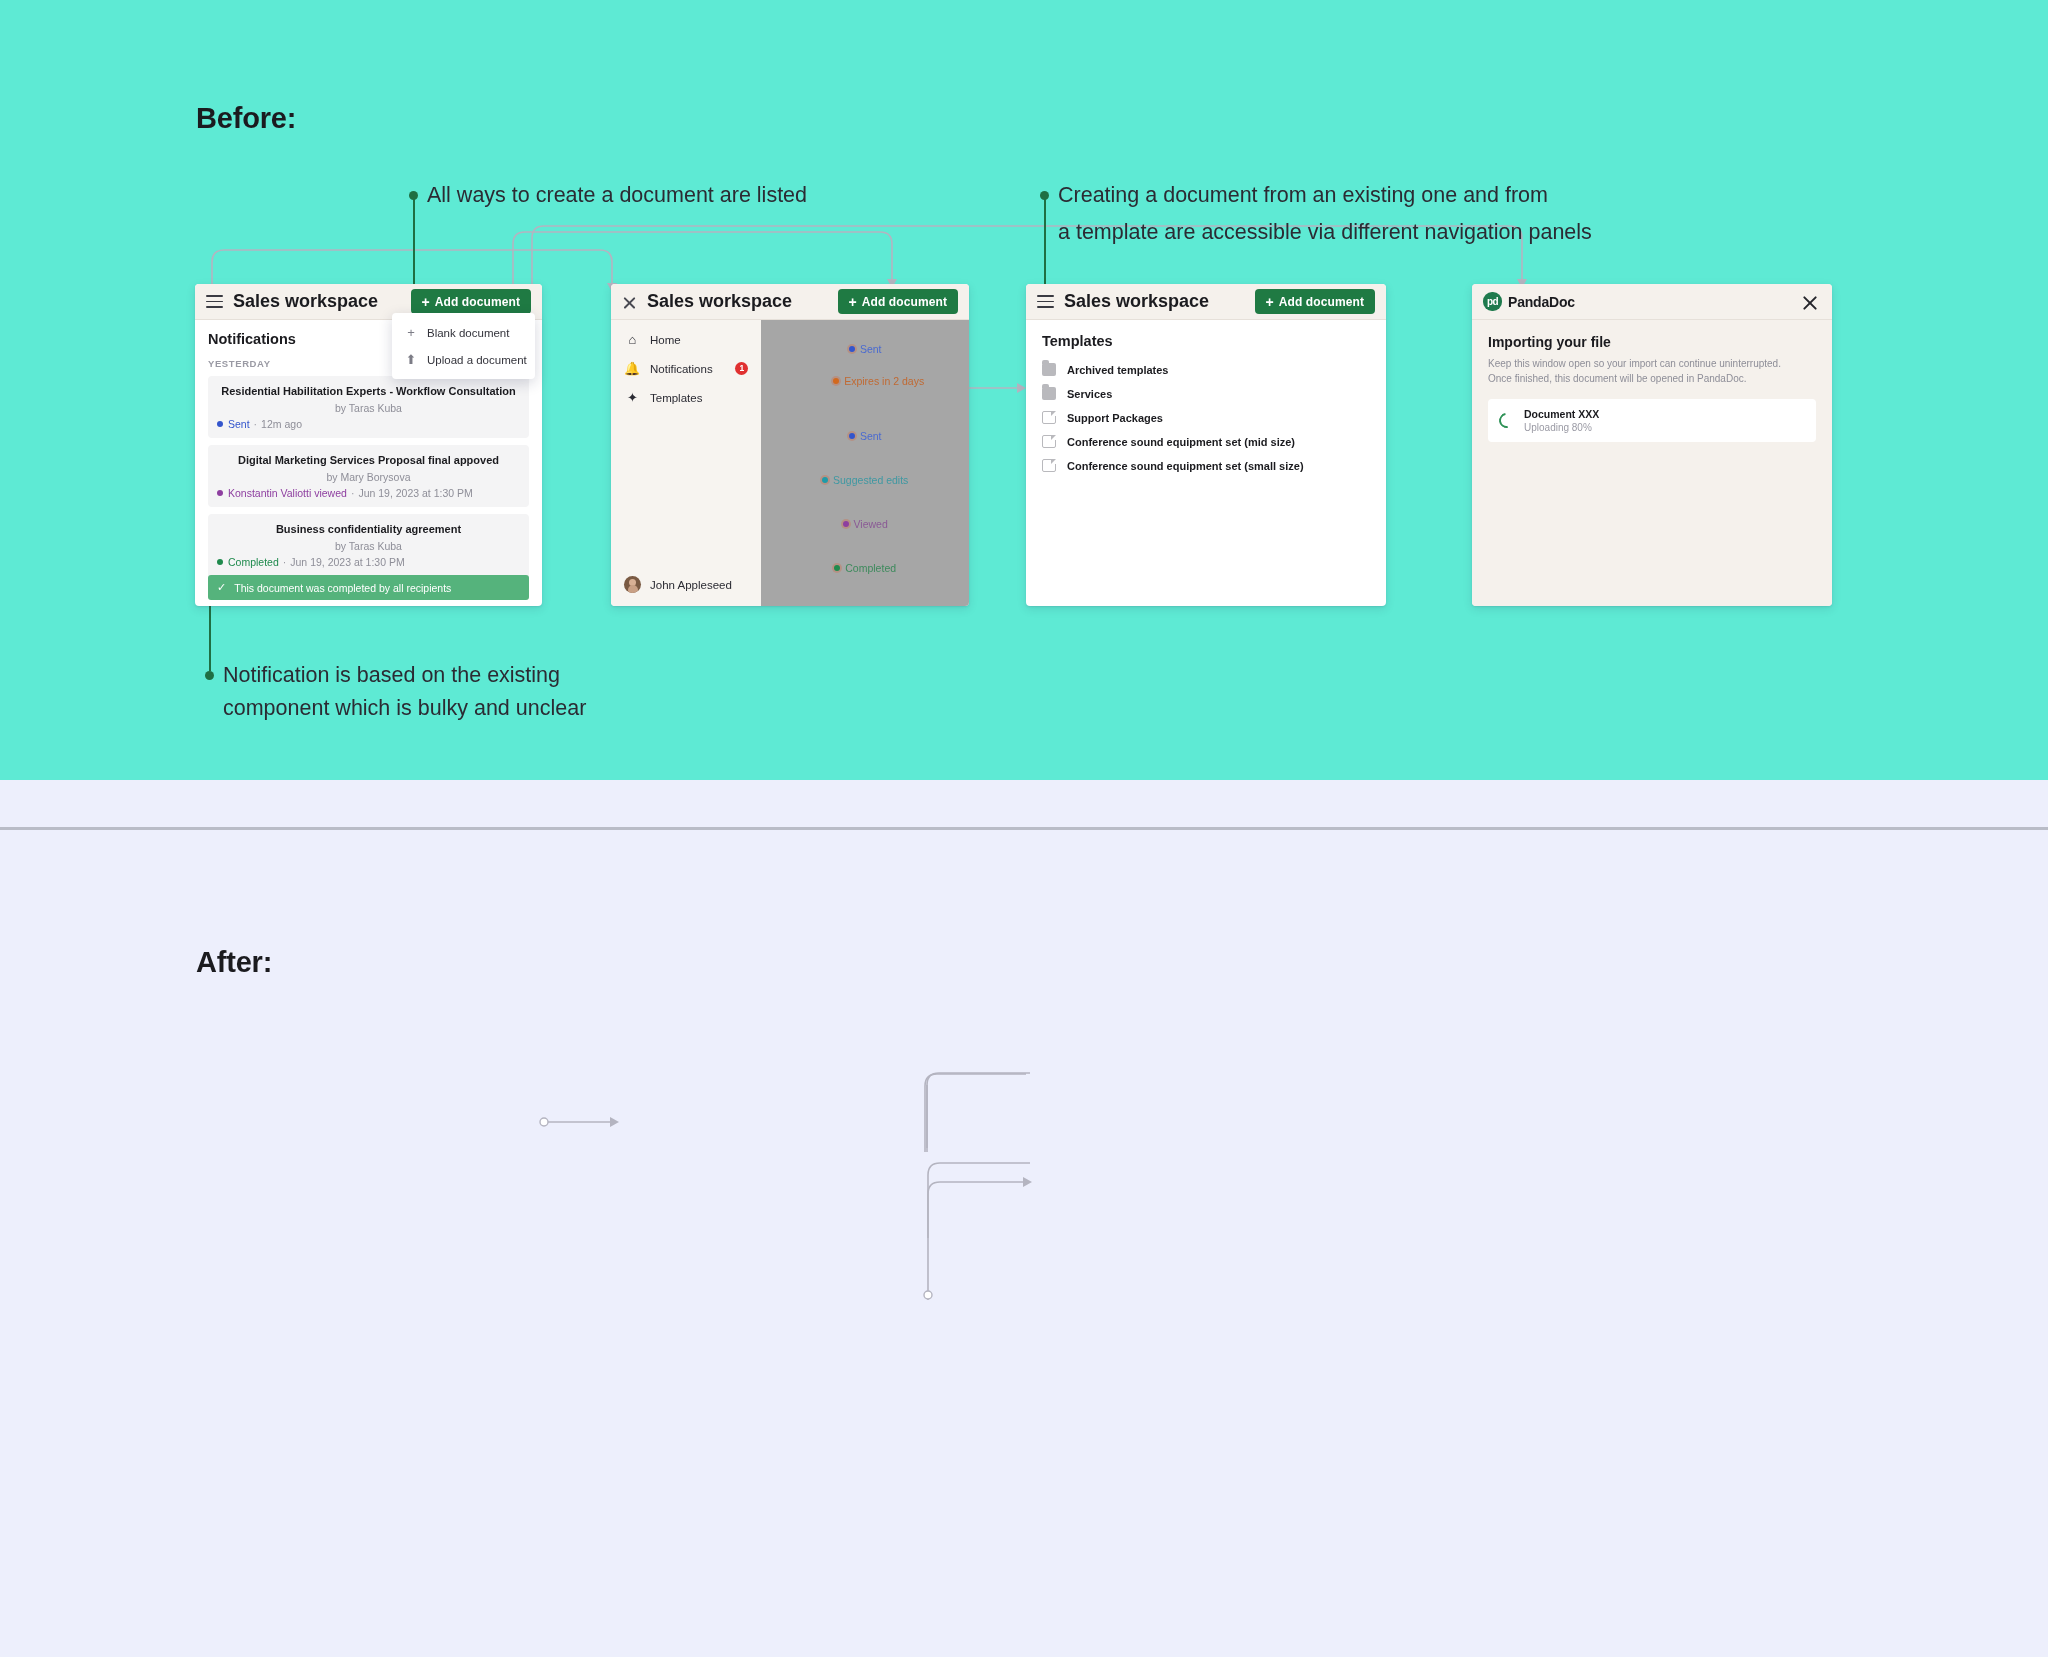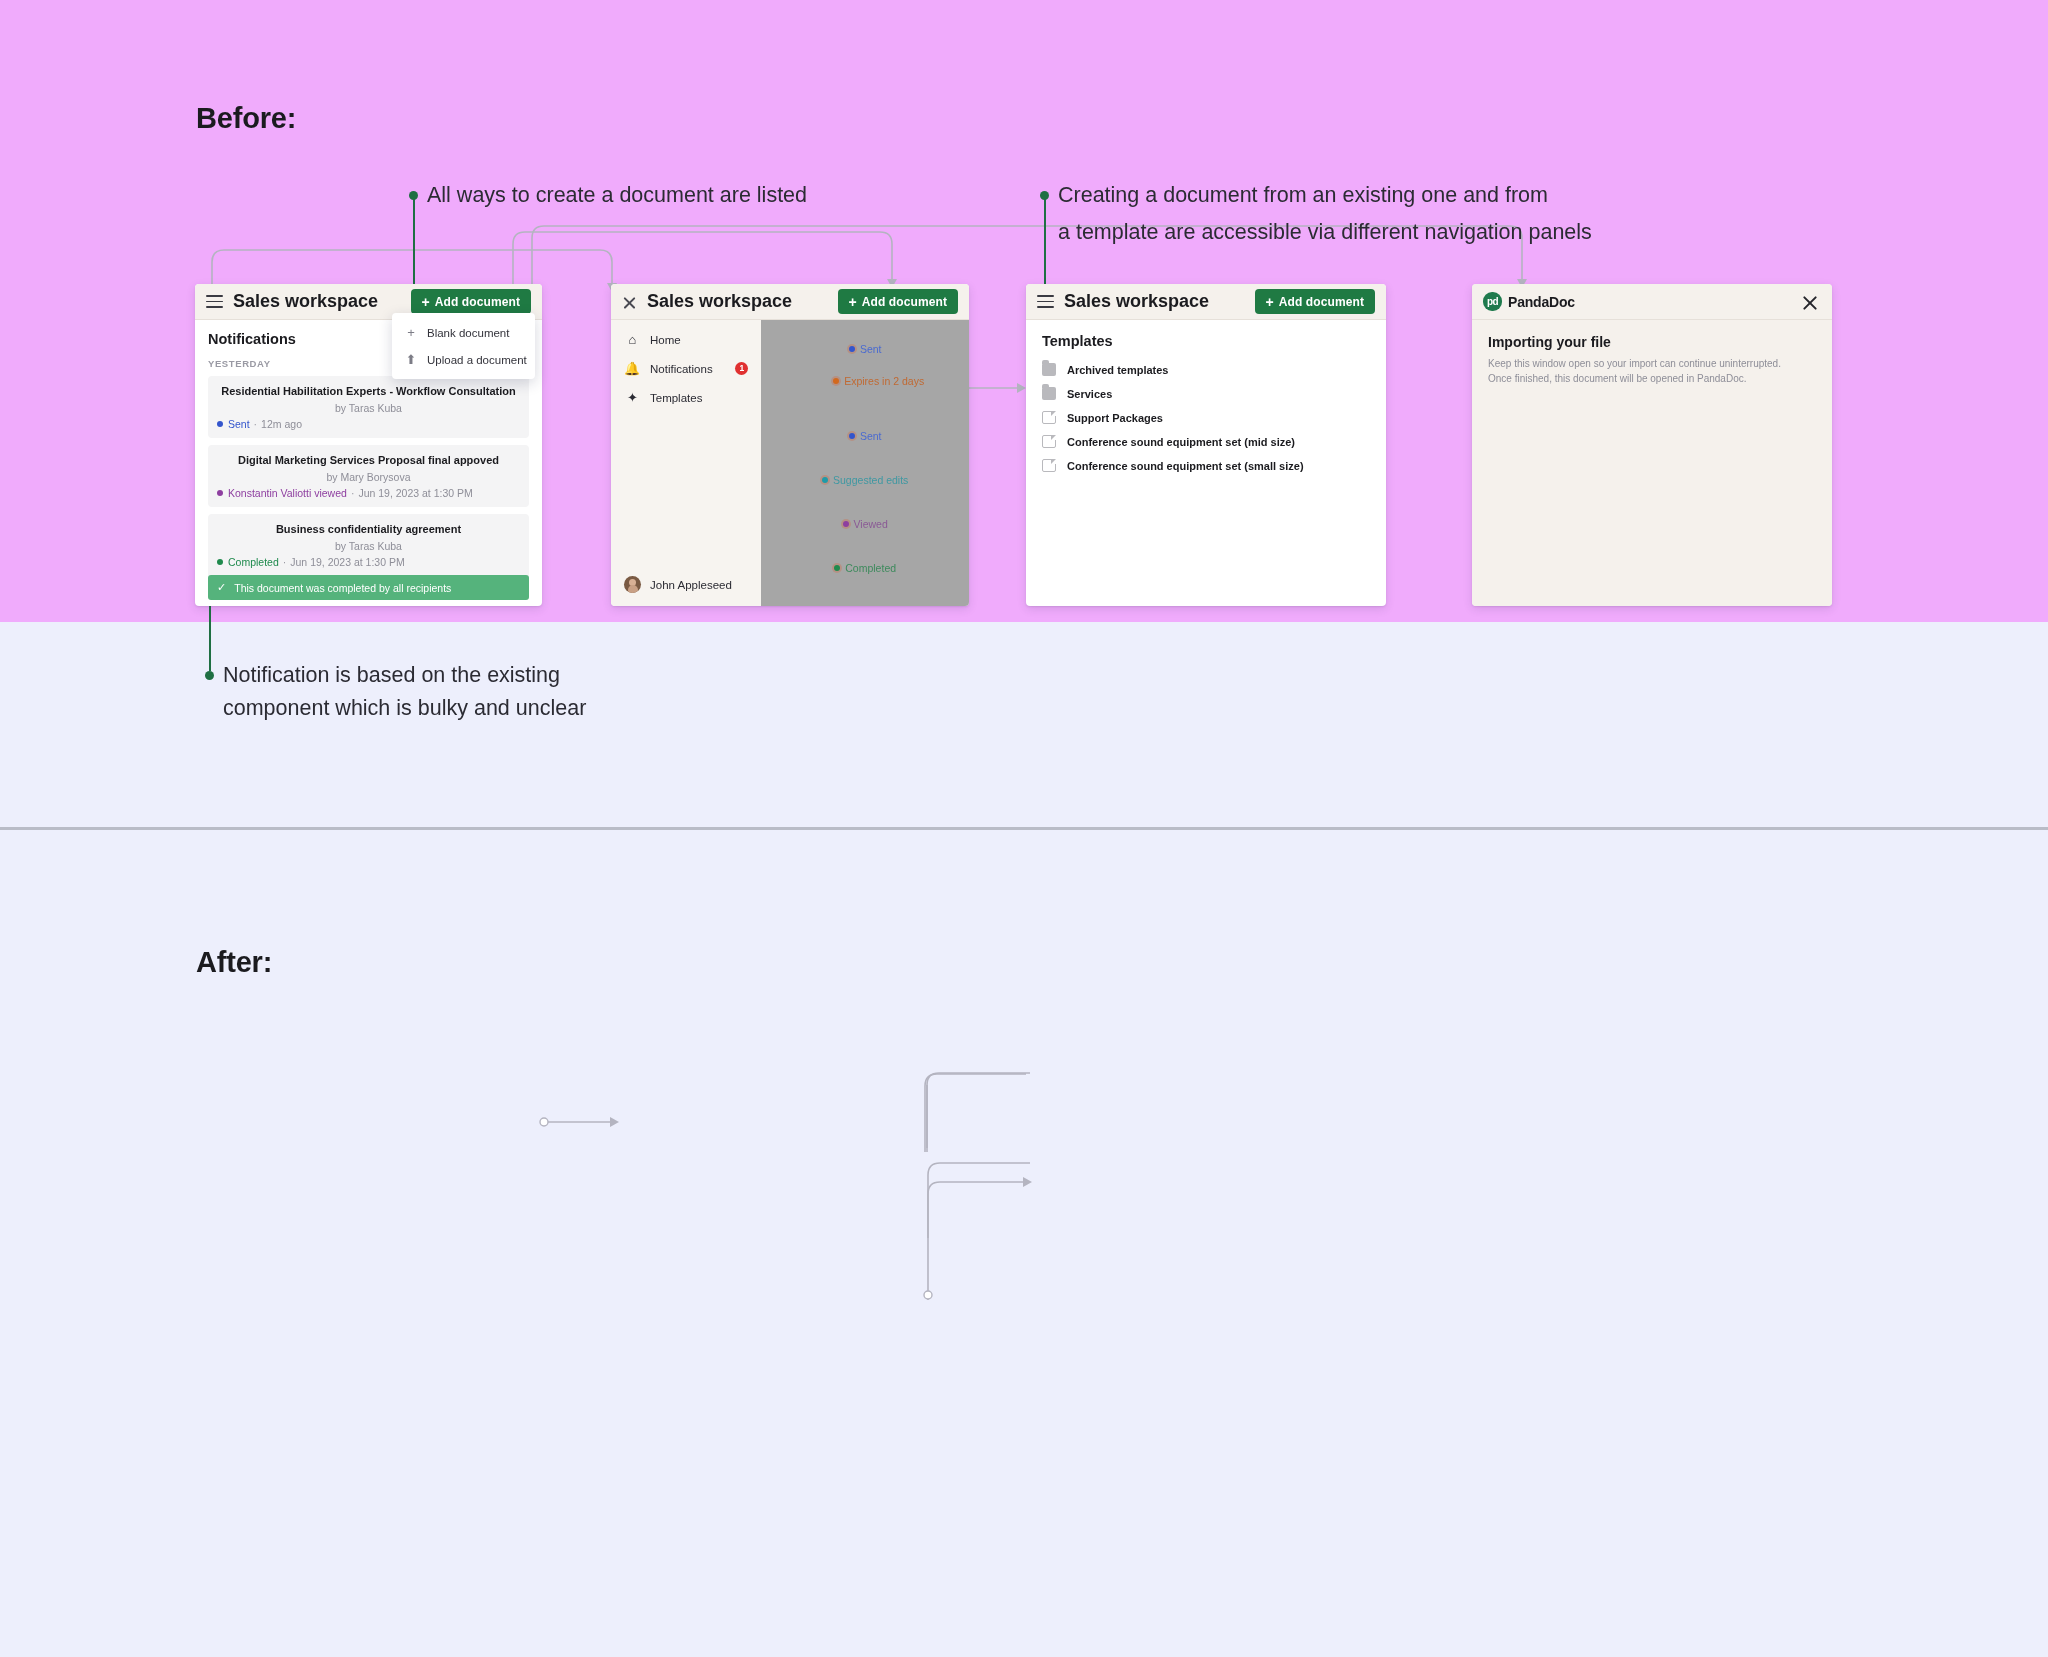--- a/index.html
+++ b/index.html
@@ -5,21 +5,21 @@
   * { box-sizing: border-box; margin: 0; padding: 0; }
   html, body { width: 2048px; height: 1657px; }
   body {
     font-family: "Liberation Sans", sans-serif;
     background: #edeffc;
     position: relative;
     overflow: hidden;
     -webkit-font-smoothing: antialiased;
   }
   .section { position: absolute; left: 0; width: 2048px; }
-  #section-before { top: 0; height: 622px; background: #f0abfc; }
+  #section-before { top: 0; height: 780px; background: #5eead4; }
   #divider { position: absolute; top: 827px; left: 0; width: 2048px; height: 3px; background: #b9bcc7; }
   #section-after { top: 830px; height: 827px; background: #edeffc; }
 
   .section-title {
     position: absolute;
     font-size: 29px;
     font-weight: bold;
     color: #1b1b1f;
     letter-spacing: -0.2px;
   }
@@ -379,20 +379,27 @@
       </div>
       <div class="xicon big" style="position:absolute; right:13px; margin:0;">
           <i></i>
           <i></i>
         </div>
     </div>
     <div class="imp-body">
       <div class="imp-title">Importing your file</div>
       <div class="imp-sub">Keep this window open so your import can continue uninterrupted.</div>
       <div class="imp-sub" style="margin-top:0;">Once finished, this document will be opened in PandaDoc.</div>
+      <div class="imp-card">
+        <span class="spinner"></span>
+        <span>
+          <span class="imp-docname" style="display:block;">Document XXX</span>
+          <span class="imp-prog" style="display:block;">Uploading 80%</span>
+        </span>
+      </div>
     </div>
   </div>
 </div>
 
 <div id="divider"></div>
 
 <div class="section" id="section-after">
 
   <div class="section-title" style="left:196px; top:116px;">After:</div>
 

